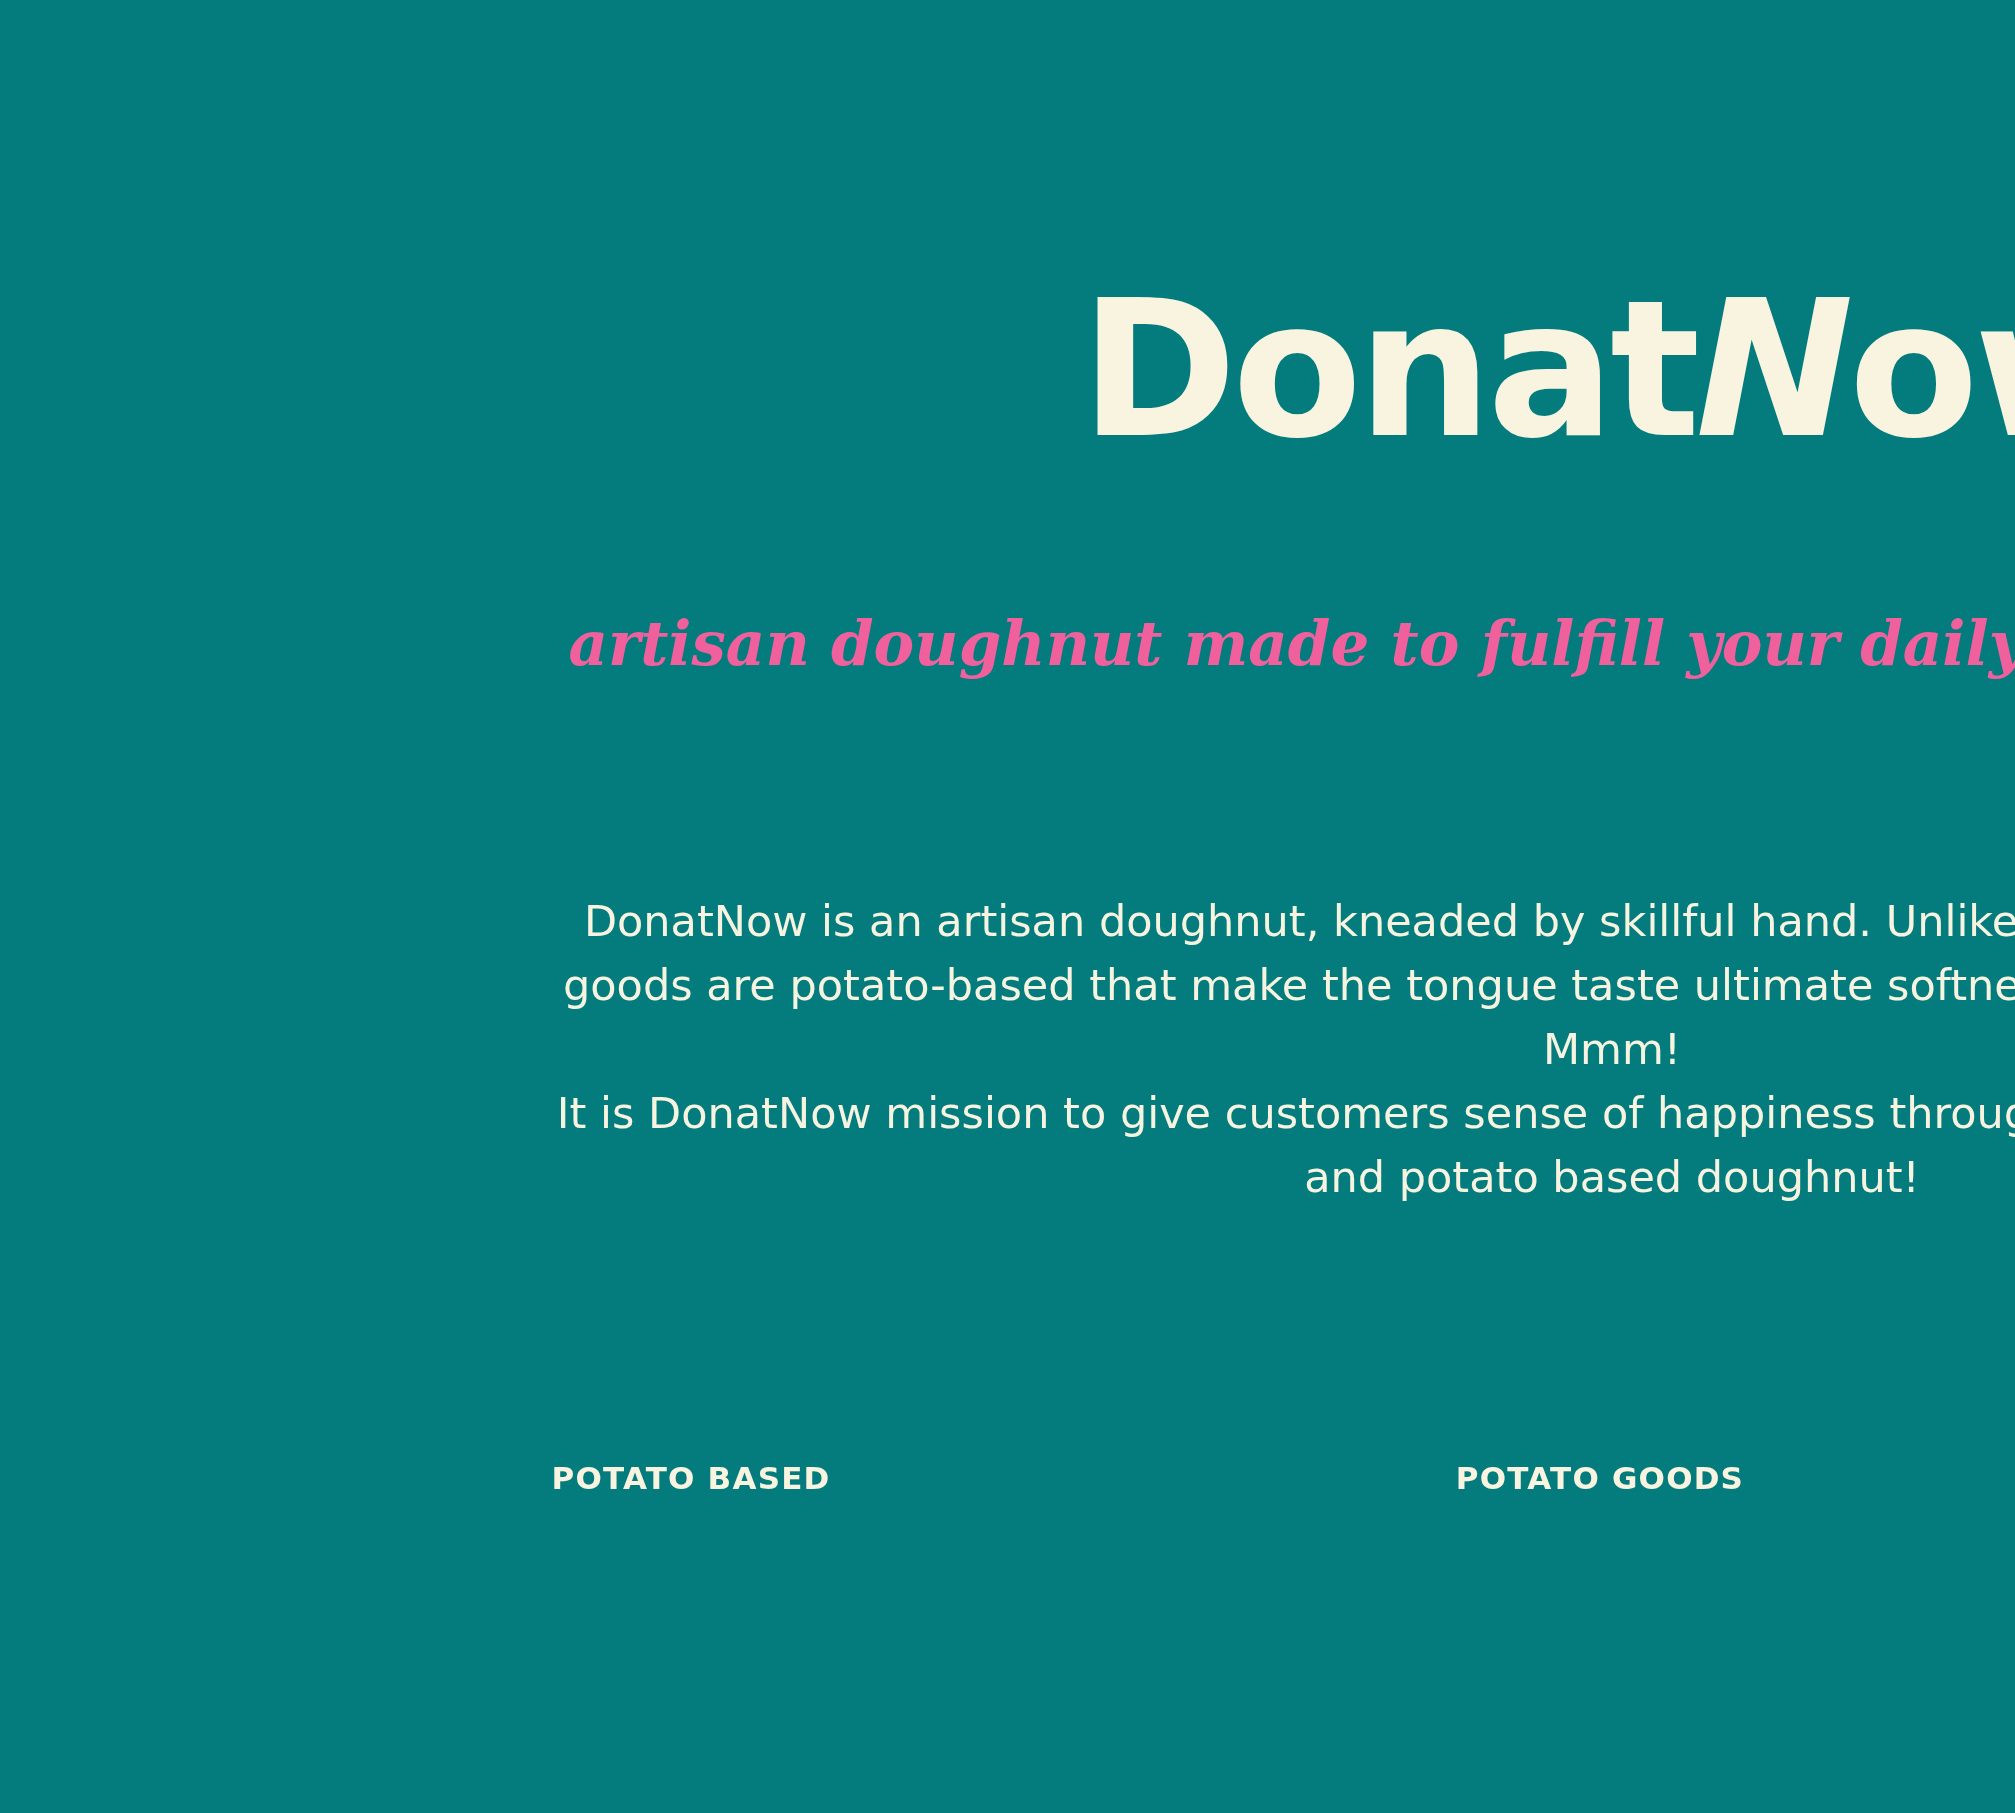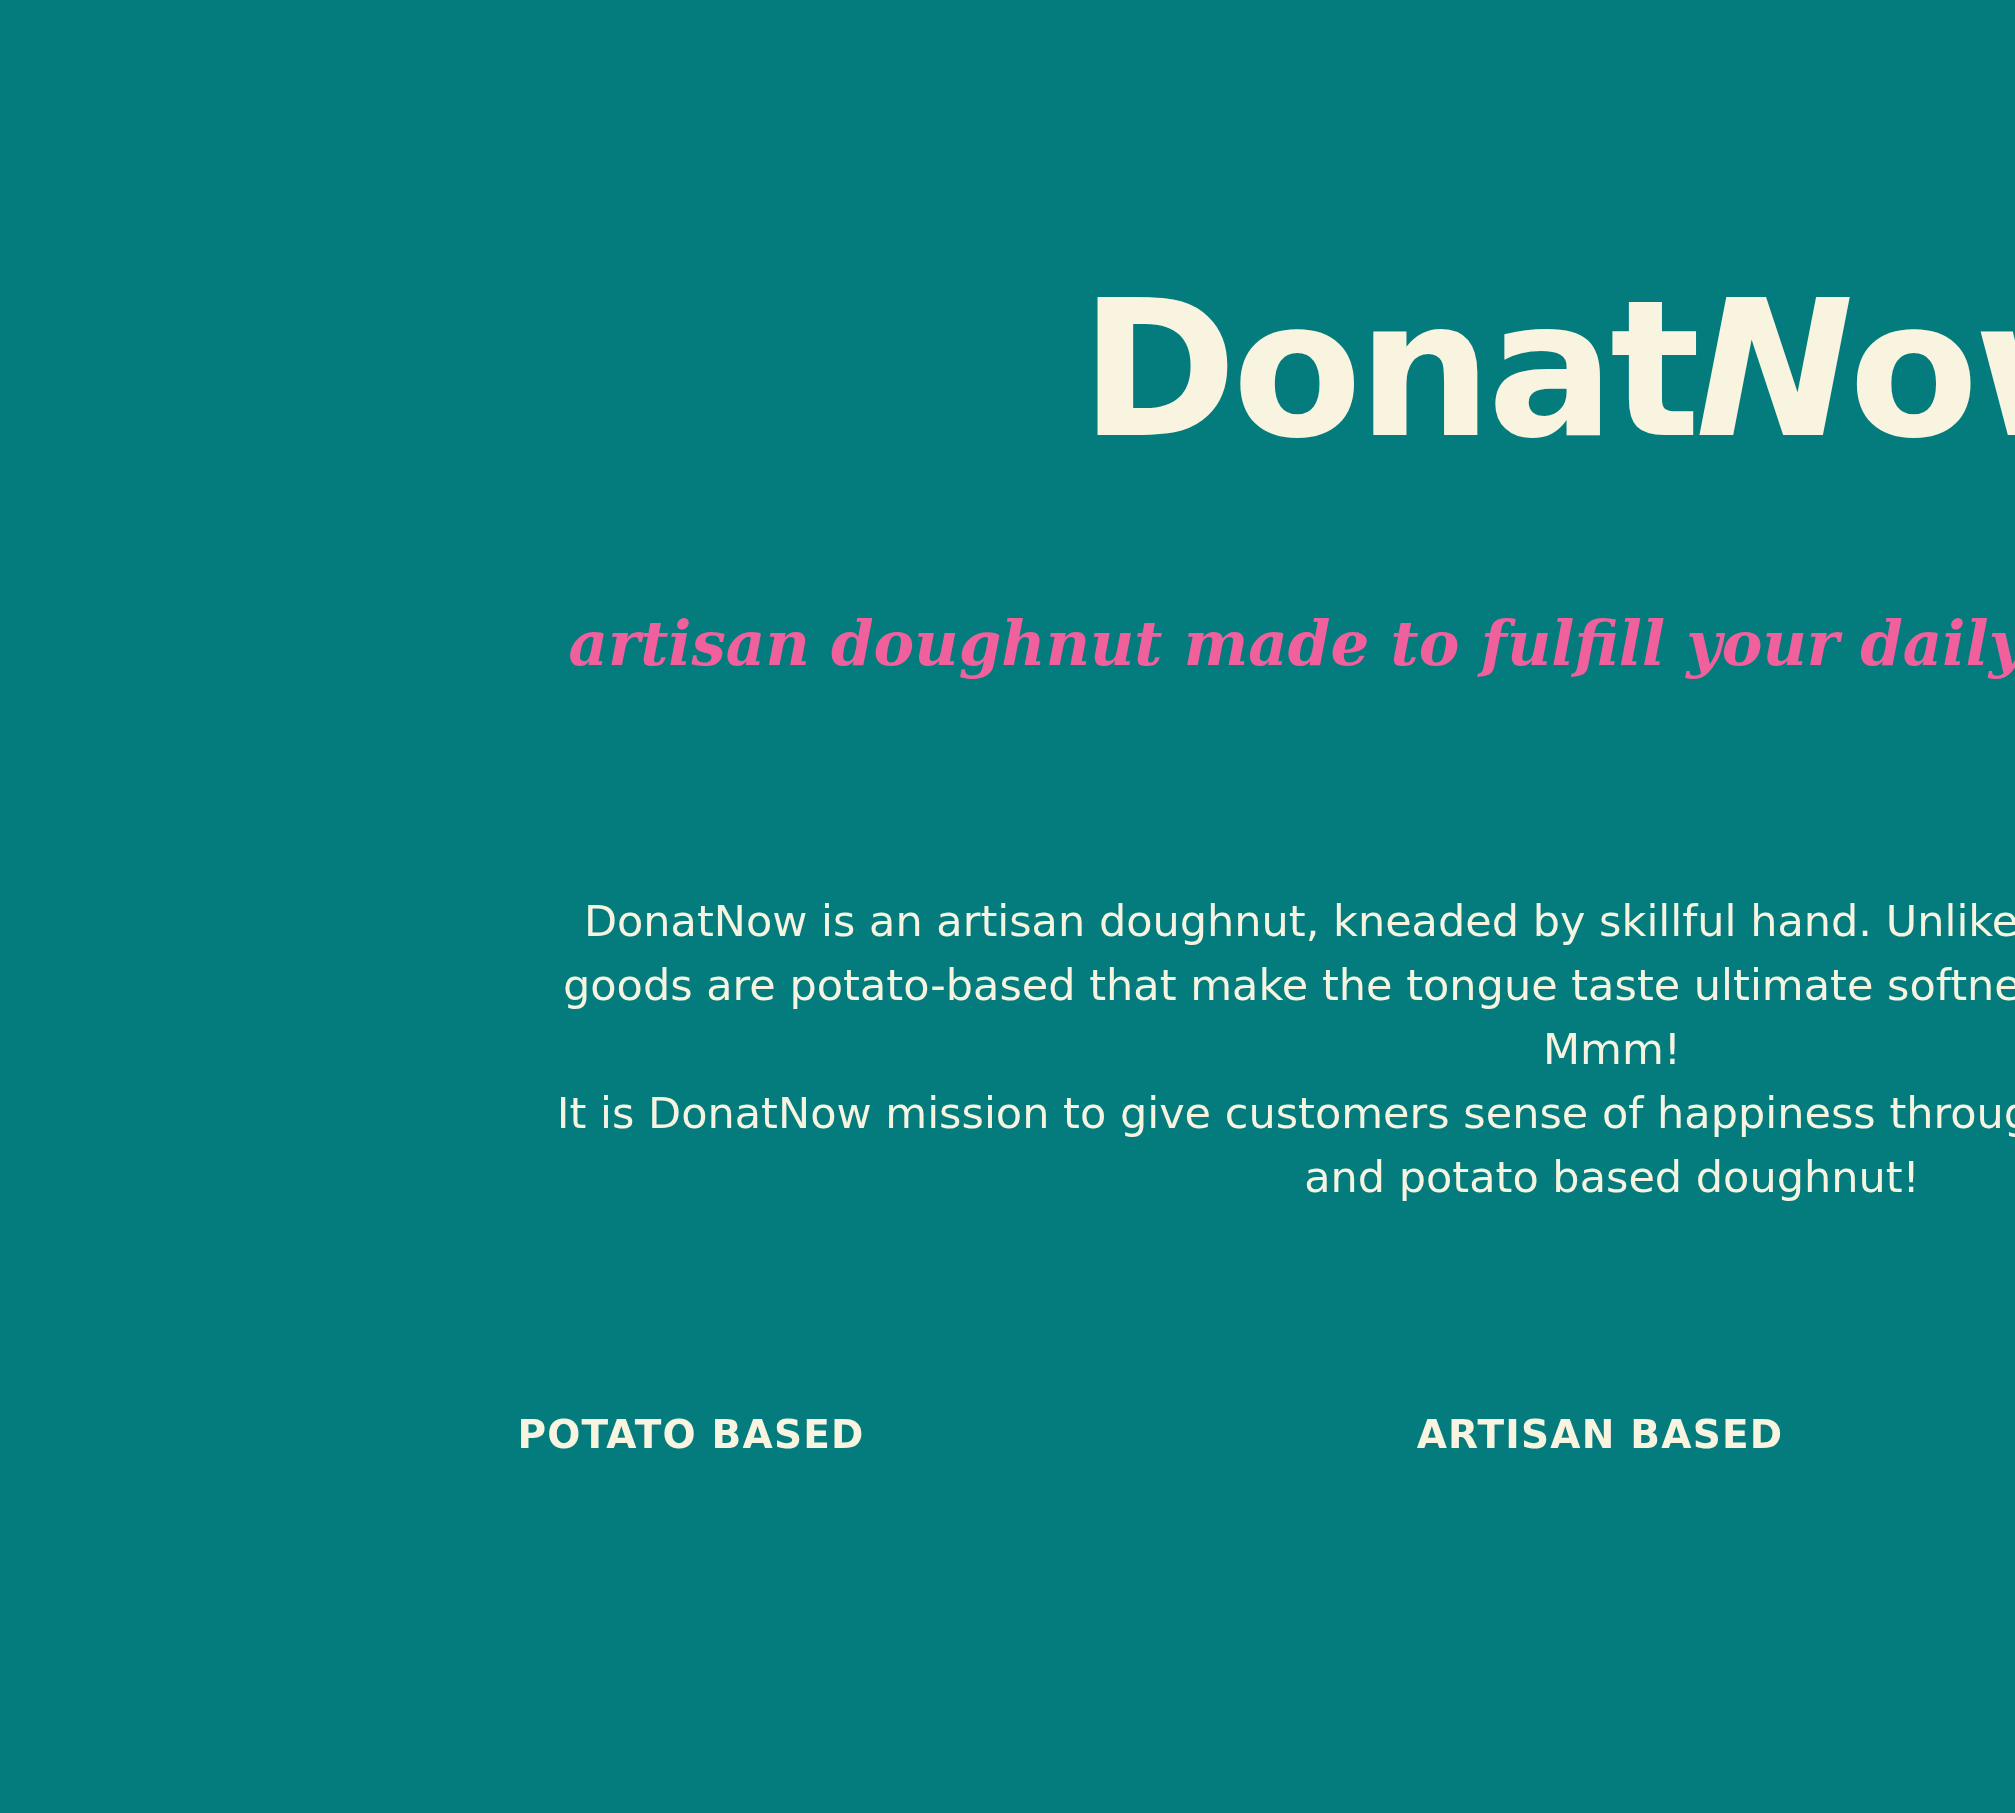--- a/index.html
+++ b/index.html
@@ -48,25 +48,25 @@
     left: 50%;
     transform: translateX(-50%);
     text-align: center;
     color: #F6F3E0;
     font-size: 43px;
     line-height: 64px;
     white-space: nowrap;
   }
   .feature {
     position: absolute;
-    top: 1412px;
+    top: 1460px;
     transform: translateX(-50%);
     color: #F8F4DF;
     font-weight: bold;
-    font-size: 39px;
+    font-size: 31px;
     letter-spacing: 1.2px;
     white-space: nowrap;
   }
   #feature-potato   { left: 691px; }
   #feature-artisan  { left: 1600px; }
 </style>
 </head>
 <body>
 
 <div id="canvas">
@@ -80,16 +80,16 @@
   <div class="about">
     <div class="about-line">DonatNow is an artisan doughnut, kneaded by skillful hand. Unlike other doughnuts, DonatNow</div>
     <div class="about-line">goods are potato-based that make the tongue taste ultimate softness and fluffiness of doughnut!</div>
     <div class="about-line">Mmm!</div>
     <div class="about-line">It is DonatNow mission to give customers sense of happiness through it’s freshly-made, premium,</div>
     <div class="about-line">and potato based doughnut!</div>
   </div>
 
   <div class="feature" id="feature-potato">POTATO BASED</div>
 
-  <div class="feature" id="feature-artisan">ARTISAN BASED</div>
+  <div class="feature" id="feature-artisan">POTATO GOODS</div>
 
 </div>
 
 
 </body></html>

